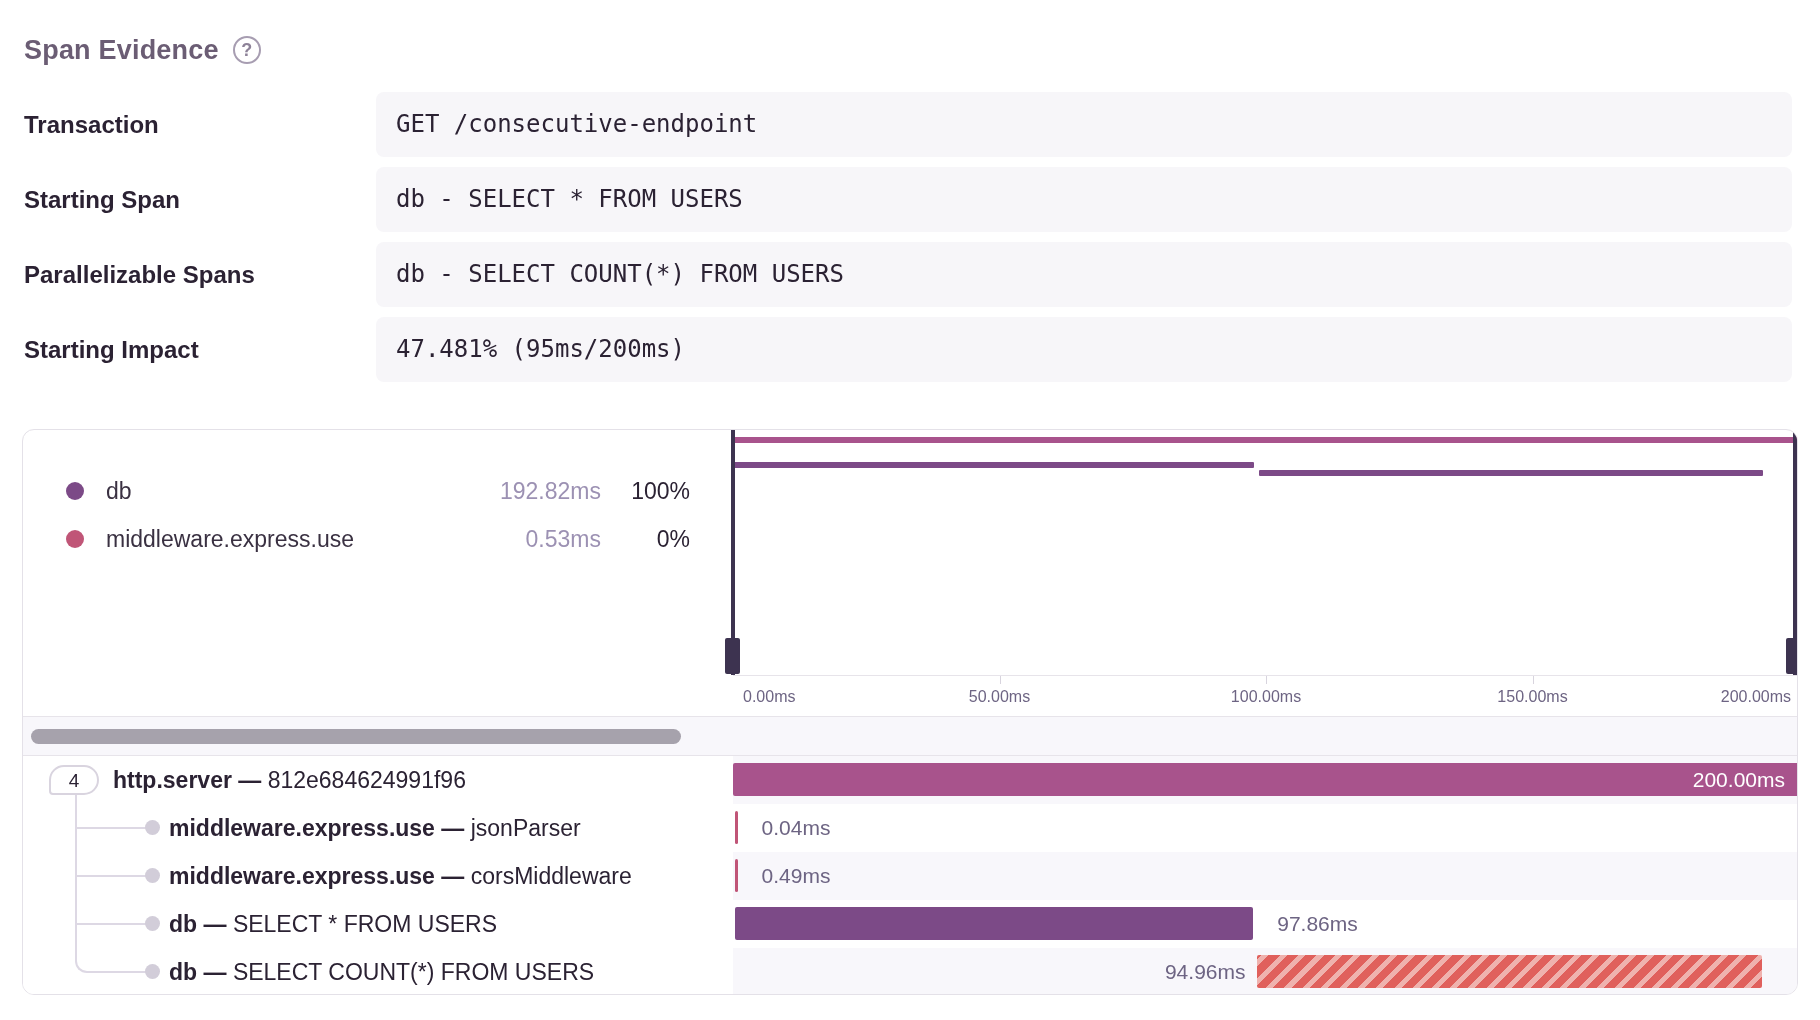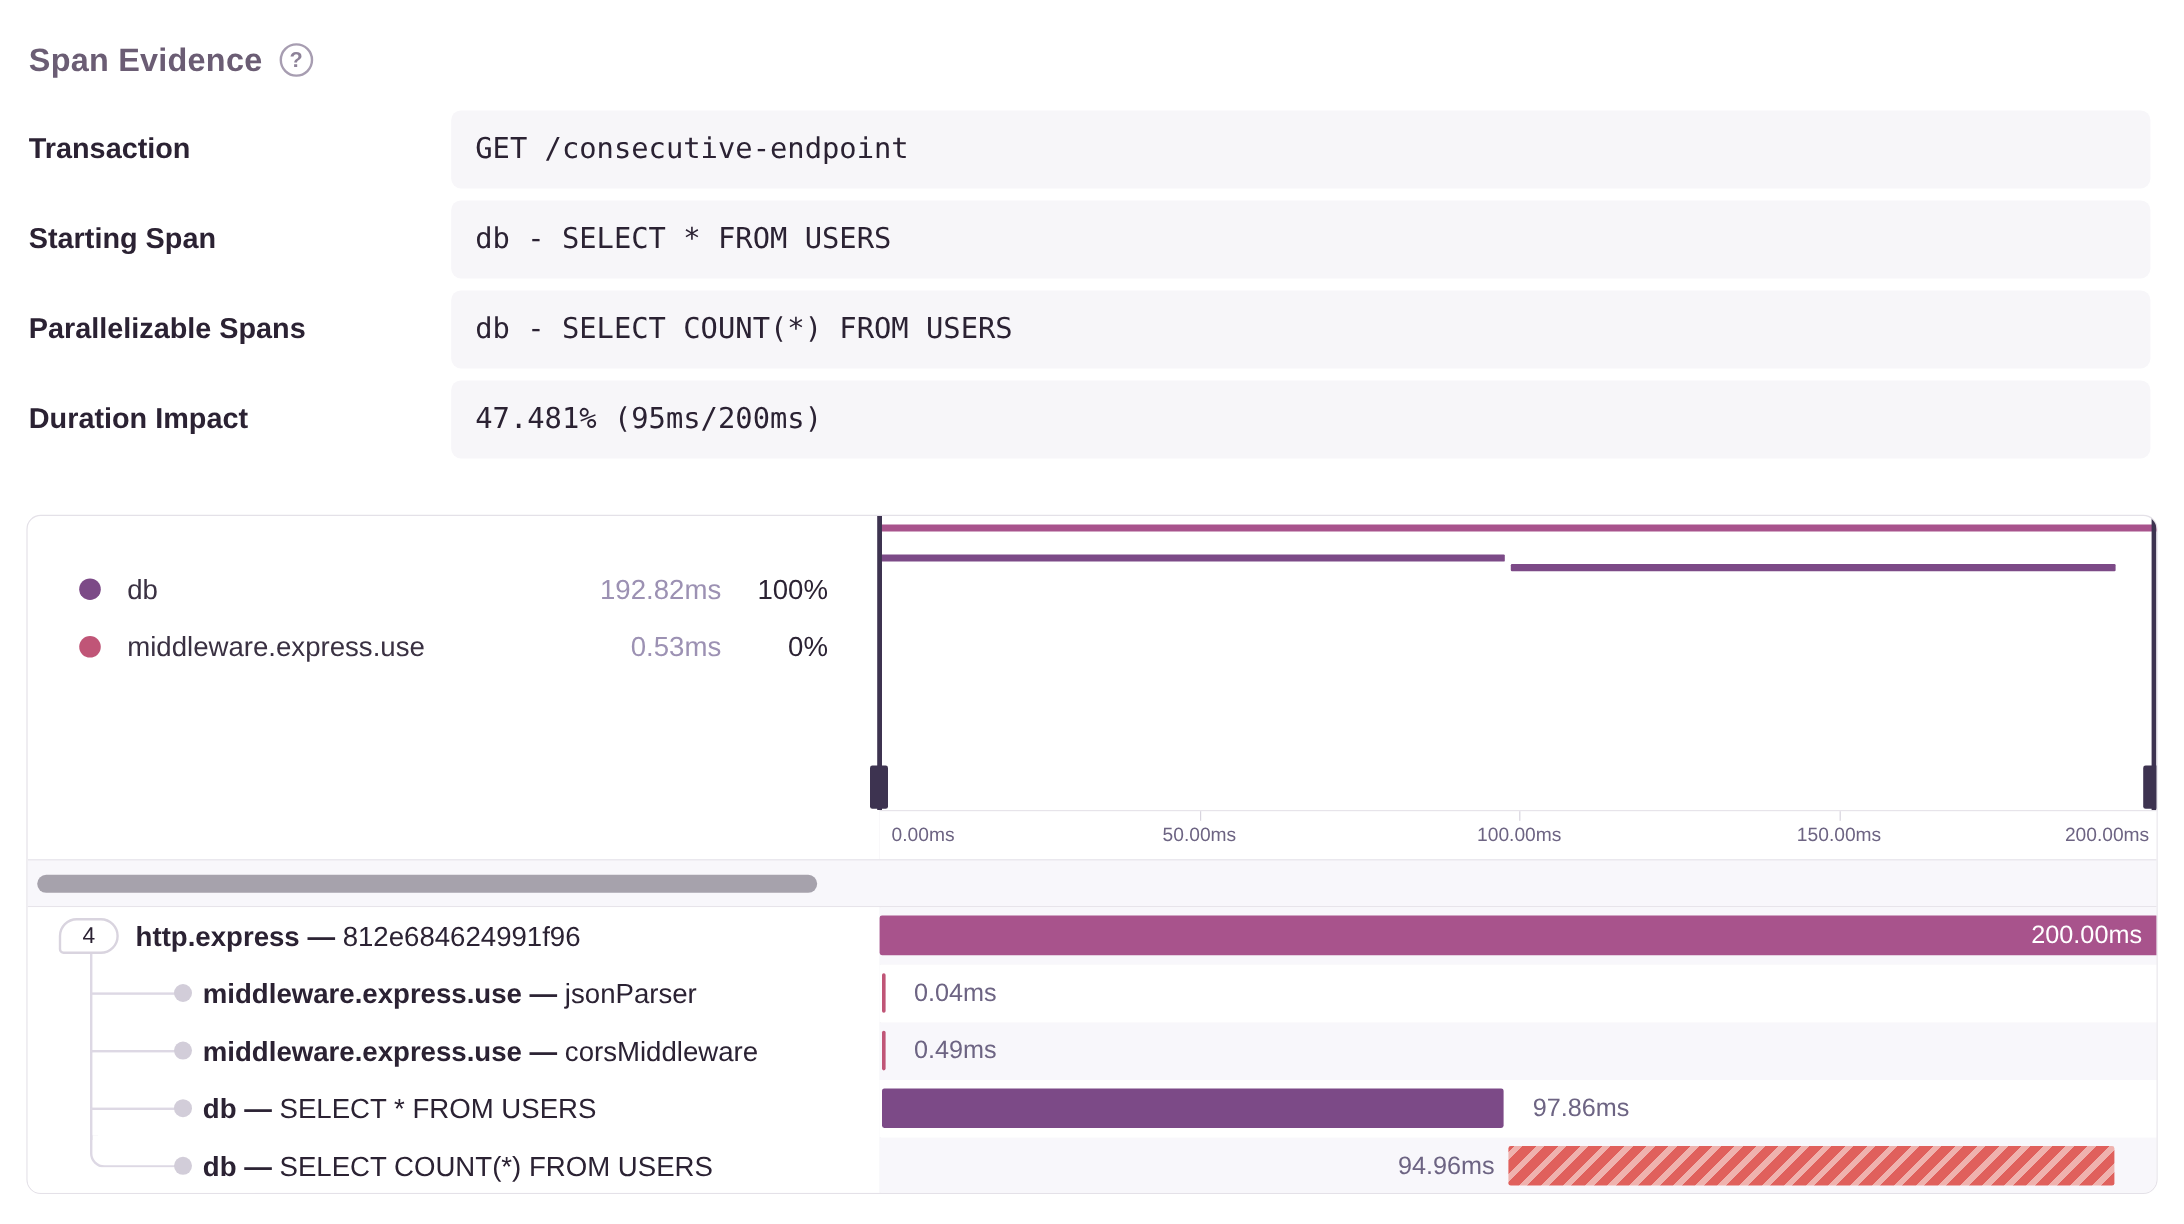--- a/index.html
+++ b/index.html
@@ -97,21 +97,21 @@
   </div>
   <div class="kv-row" style="top:167px">
     <span class="kv-label">Starting Span</span>
     <div class="kv-value">db - SELECT * FROM USERS</div>
   </div>
   <div class="kv-row" style="top:242px">
     <span class="kv-label">Parallelizable Spans</span>
     <div class="kv-value">db - SELECT COUNT(*) FROM USERS</div>
   </div>
   <div class="kv-row" style="top:317px">
-    <span class="kv-label">Duration Impact</span>
+    <span class="kv-label">Starting Impact</span>
     <div class="kv-value">47.481% (95ms/200ms)</div>
   </div>
 
   <div class="panel">
 
     <div class="legend">
       <div class="legend-row r0">
         <span class="legend-dot" style="background: rgb(124, 74, 135);"></span>
         <span class="legend-name">db</span>
         <span class="legend-dur">192.82ms</span>
@@ -150,21 +150,21 @@
 
     <div class="scroll-strip">
       <div class="scroll-thumb"></div>
     </div>
 
     <div class="rows">
 
       <div class="span-row alt row-root" style="top:0">
         <div class="tree-cell">
           <span class="count-badge">4</span>
-          <span class="tree-text"><span class="op">http.express</span><span class="sep"> </span><span class="sep">—</span> <span class="desc">812e684624991f96</span></span>
+          <span class="tree-text"><span class="op">http.server</span><span class="sep"> </span><span class="sep">—</span> <span class="desc">812e684624991f96</span></span>
         </div>
         <div class="bar-cell">
           <div class="span-bar" style="left: 0%; width: max(100%, 3px); background: rgb(168, 83, 140);">
             <span class="bar-inside-label">200.00ms</span>
           </div>
         </div>
       </div>
 
       <div class="span-row row-child" style="top:48px">
         <div class="tree-cell">

